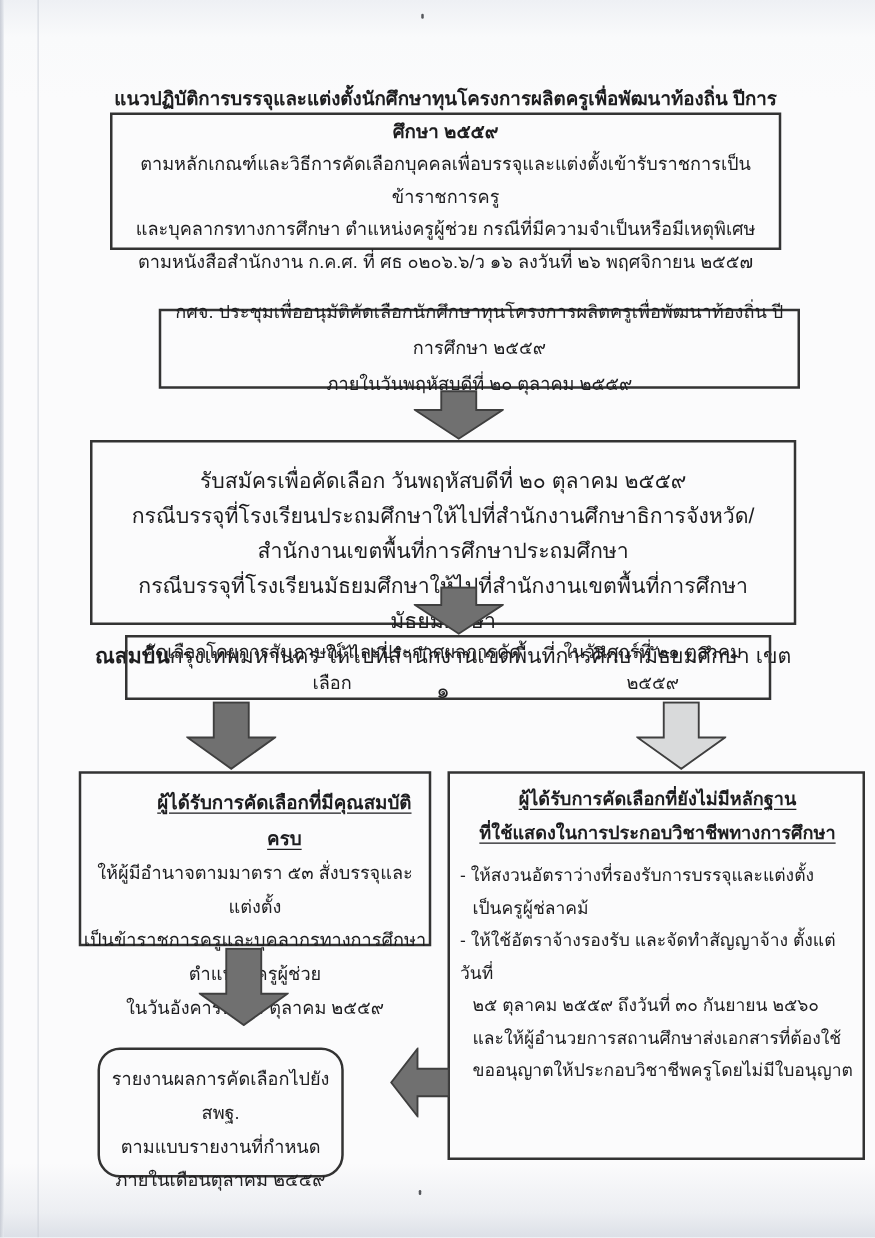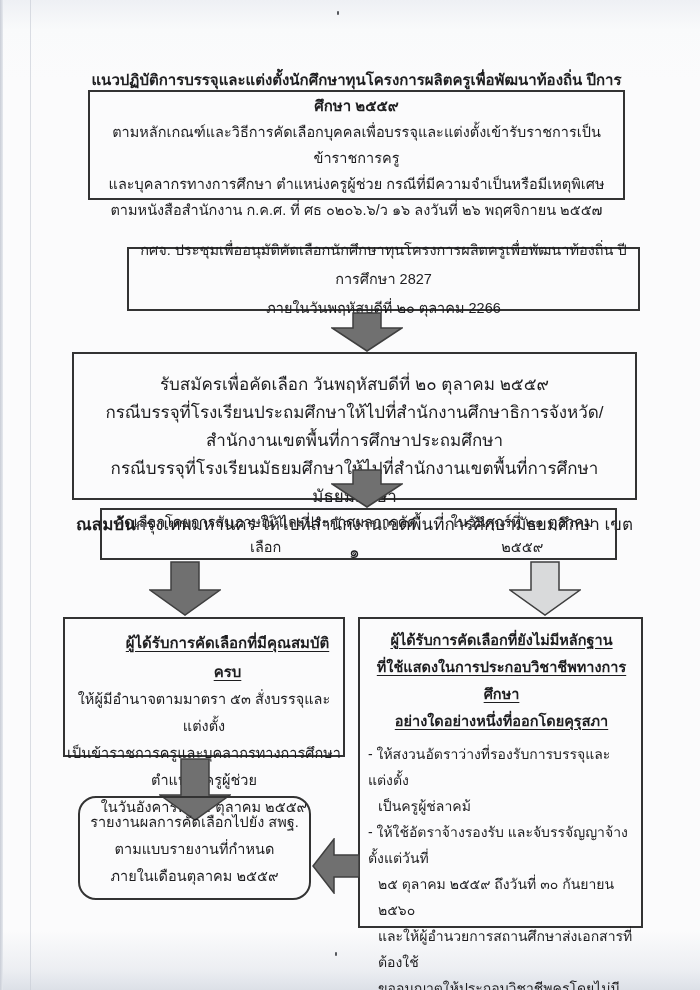--- a/index.html
+++ b/index.html
@@ -27,26 +27,26 @@
 
   .approval-box{left:127px;top:247px;width:513px;height:64px;display:flex;flex-direction:column;justify-content:center;font-size:14.5px;line-height:29px;}
 
   .application-box{left:72px;top:352px;width:565px;height:148px;padding-top:17px;font-size:17px;line-height:28px;}
 
   .selection-box{left:100px;top:508px;width:517px;height:52px;display:flex;flex-direction:row;justify-content:center;font-size:14.5px;line-height:25px;}
 
   .qualified-box{left:63px;top:617px;width:282px;height:140px;padding-top:9px;font-size:14.5px;line-height:27px;}
   .qualified-box .heading{font-weight:bold;font-size:15px;line-height:29px;text-decoration:underline;text-underline-offset:3px;margin-left:47px;}
 
-  .pending-box{left:358px;top:617px;width:285px;height:311px;padding:8px 6px 0 8px;font-size:14px;text-align:left;}
+  .pending-box{left:358px;top:617px;width:334px;height:311px;padding:8px 6px 0 8px;font-size:14px;text-align:left;}
   .pending-box .heading{font-weight:bold;font-size:14.5px;line-height:27px;text-align:center;text-decoration:underline;text-underline-offset:3px;}
   .pending-box .bullets{margin-top:6px;line-height:26px;}
   .pending-box .cont{padding-left:10px;}
 
-  .report-box{left:78px;top:796px;width:233px;height:104px;padding-top:11px;font-size:14.5px;line-height:27px;}
+  .report-box{left:78px;top:838px;width:197px;height:104px;padding-top:11px;font-size:14.5px;line-height:27px;}
 
   .arrow{position:absolute;line-height:0;}
   .a1{left:331px;top:312px;}
   .a2{left:331px;top:469px;}
   .a3{left:149px;top:561px;}
   .a4{left:509px;top:561px;}
   .a5{left:159px;top:758px;}
   .a6{left:312px;top:838px;}
 
   .bold{font-weight:bold;}
@@ -61,22 +61,22 @@
   <div class="speck s2"></div>
 
   <div class="box title-box">
     <div class="t-bold">แนวปฏิบัติการบรรจุและแต่งตั้งนักศึกษาทุนโครงการผลิตครูเพื่อพัฒนาท้องถิ่น ปีการศึกษา ๒๕๕๙</div>
     <div>ตามหลักเกณฑ์และวิธีการคัดเลือกบุคคลเพื่อบรรจุและแต่งตั้งเข้ารับราชการเป็นข้าราชการครู</div>
     <div>และบุคลากรทางการศึกษา ตำแหน่งครูผู้ช่วย กรณีที่มีความจำเป็นหรือมีเหตุพิเศษ</div>
     <div>ตามหนังสือสำนักงาน ก.ค.ศ. ที่ ศธ ๐๒๐๖.๖/ว ๑๖ ลงวันที่ ๒๖ พฤศจิกายน ๒๕๕๗</div>
   </div>
 
   <div class="box approval-box">
-    <div>กศจ. ประชุมเพื่ออนุมัติคัดเลือกนักศึกษาทุนโครงการผลิตครูเพื่อพัฒนาท้องถิ่น ปีการศึกษา 2827</div>
-    <div>ภายในวันพฤหัสบดีที่ ๒๐ ตุลาคม 2266</div>
+    <div>กศจ. ประชุมเพื่ออนุมัติคัดเลือกนักศึกษาทุนโครงการผลิตครูเพื่อพัฒนาท้องถิ่น ปีการศึกษา ๒๕๕๙</div>
+    <div>ภายในวันพฤหัสบดีที่ ๒๐ ตุลาคม ๒๕๕๙</div>
   </div>
 
   <div class="arrow a1">
     <svg width="72" height="40" viewBox="0 0 72 40">
       <polygon points="22,1 50,1 50,16 71,16 36,39 1,16 22,16" style="fill:var(--arrow-dark);stroke:var(--arrow-outline);stroke-width:1.5"></polygon>
     </svg>
   </div>
 
   <div class="box application-box">
     <div>รับสมัครเพื่อคัดเลือก วันพฤหัสบดีที่ ๒๐ ตุลาคม ๒๕๕๙</div>
@@ -113,25 +113,24 @@
     <div class="heading">ผู้ได้รับการคัดเลือกที่มีคุณสมบัติครบ</div>
     <div>ให้ผู้มีอำนาจตามมาตรา ๕๓ สั่งบรรจุและแต่งตั้ง</div>
     <div>เป็นข้าราชการครูและบุคลากรทางการศึกษา</div>
     <div>ตำแหน่งครูผู้ช่วย</div>
     <div>ในวันอังคารที่ ๒๕ ตุลาคม ๒๕๕๙</div>
   </div>
 
   <div class="box pending-box">
     <div class="heading">ผู้ได้รับการคัดเลือกที่ยังไม่มีหลักฐาน</div>
     <div class="heading">ที่ใช้แสดงในการประกอบวิชาชีพทางการศึกษา</div>
-    <div class="heading">อย่างใดอย่างหนึ่งที่ออกโดยคุรุสภา</div>
     <div class="bullets">
       <div>- ให้สงวนอัตราว่างที่รองรับการบรรจุและแต่งตั้ง</div>
       <div class="cont">เป็นครูผู้ช่ลาคม้</div>
-      <div>- ให้ใช้อัตราจ้างรองรับ และจับรรจัญญาจ้าง ตั้งแต่วันที่</div>
+      <div>- ให้ใช้อัตราจ้างรองรับ และจัดทำสัญญาจ้าง ตั้งแต่วันที่</div>
       <div class="cont">๒๕ ตุลาคม ๒๕๕๙ ถึงวันที่ ๓๐ กันยายน ๒๕๖๐</div>
       <div class="cont">และให้ผู้อำนวยการสถานศึกษาส่งเอกสารที่ต้องใช้</div>
       <div class="cont">ขออนุญาตให้ประกอบวิชาชีพครูโดยไม่มีใบอนุญาต</div>
 
     </div>
   </div>
 
   <div class="arrow a5">
     <svg width="72" height="63" viewBox="0 0 72 63">
       <polygon points="22,1 50,1 50,37 71,37 36,62 1,37 22,37" style="fill:var(--arrow-dark);stroke:var(--arrow-outline);stroke-width:1.5"></polygon>

